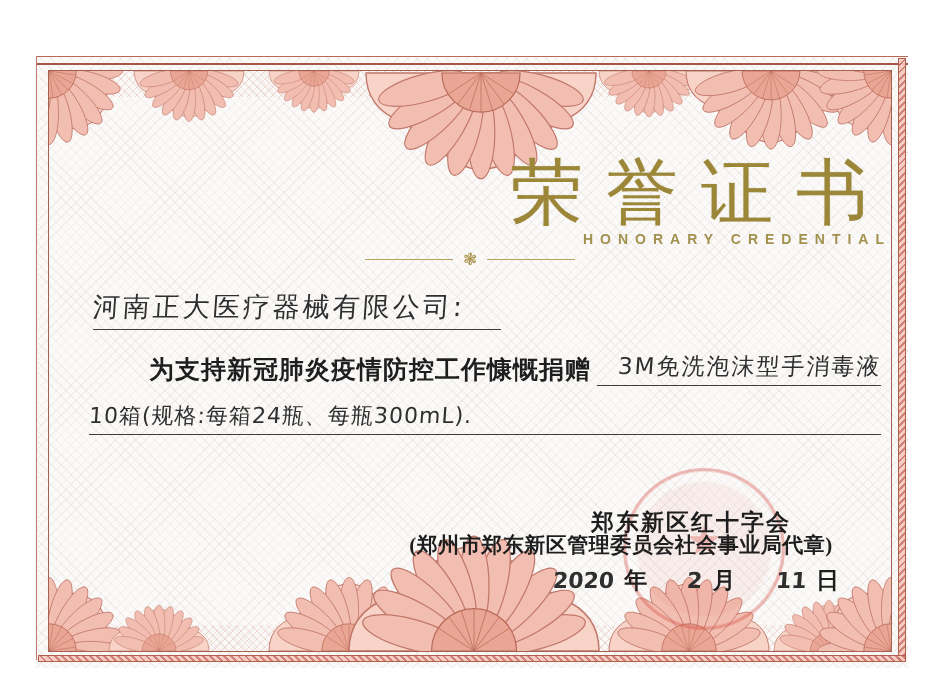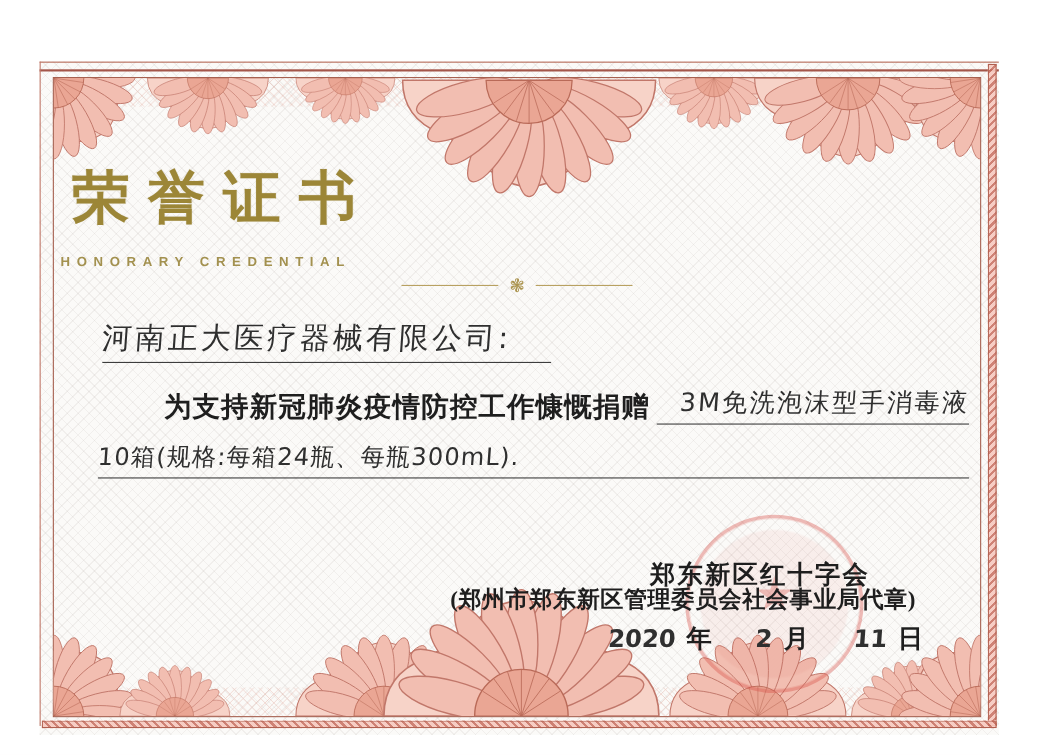--- a/index.html
+++ b/index.html
@@ -17,26 +17,26 @@
   .chain{position:absolute;background:
           repeating-linear-gradient(135deg, rgba(200,110,95,.85) 0 2px, rgba(246,200,190,.9) 2px 5px);
          box-shadow:inset 0 0 0 1px #b06050;}
   .chain-right{right:2px;top:2px;bottom:8px;width:8px;}
   .chain-bottom{left:2px;right:2px;bottom:6px;height:7px;
          background:repeating-linear-gradient(45deg, rgba(200,110,95,.85) 0 2px, rgba(246,200,190,.9) 2px 5px);}
   .inner-box{position:absolute;left:12px;top:14px;width:842px;height:580px;
          border:1px solid #a6604f;}
   .lace{position:absolute;left:0;top:0;width:842px;height:580px;pointer-events:none;}
   
-  .title{position:absolute;left:0;right:0;top:74px;text-align:left;z-index:2;
-         font-size:52px;font-weight:700;letter-spacing:0.32em;text-indent:0.32em;
+  .title{position:absolute;left:0;right:0;top:74px;text-align:right;z-index:2;
+         font-size:72px;font-weight:400;letter-spacing:0.32em;text-indent:0.32em;
          color:#9c8637;text-shadow:0 1px 0 rgba(255,255,255,.6),0 0 1px rgba(120,100,30,.5);}
-  .subtitle{position:absolute;left:0;right:0;top:160px;text-align:left;z-index:2;
+  .subtitle{position:absolute;left:0;right:0;top:160px;text-align:right;z-index:2;
          font-family:"Liberation Sans","DejaVu Sans",sans-serif;
-         font-size:12px;font-weight:700;letter-spacing:0.5em;text-indent:0.5em;color:#a3914f;}
+         font-size:14px;font-weight:700;letter-spacing:0.5em;text-indent:0.5em;color:#a3914f;}
   .orn-row{position:absolute;left:0;right:0;top:180px;text-align:center;z-index:2;color:#b49b5a;
          display:flex;align-items:center;justify-content:center;gap:10px;}
   .orn-line{display:inline-block;width:88px;height:0;border-top:1px solid #b8a161;}
   .orn-flower{font-size:17px;line-height:1;color:#ac9550;}
   
   .hand{font-family:"DejaVu Sans","Liberation Sans",sans-serif;color:#2f2f2f;
         transform:skewX(-4deg);display:inline-block;}
   .printed{font-family:"Liberation Serif","DejaVu Serif",serif;font-weight:700;color:#1e1e1e;}
   .recipient-line{position:absolute;left:44px;top:218px;z-index:2;}
   .recipient-line .uline{display:inline-block;width:408px;border-bottom:1.5px solid #3d3d3d;padding-bottom:4px;}

